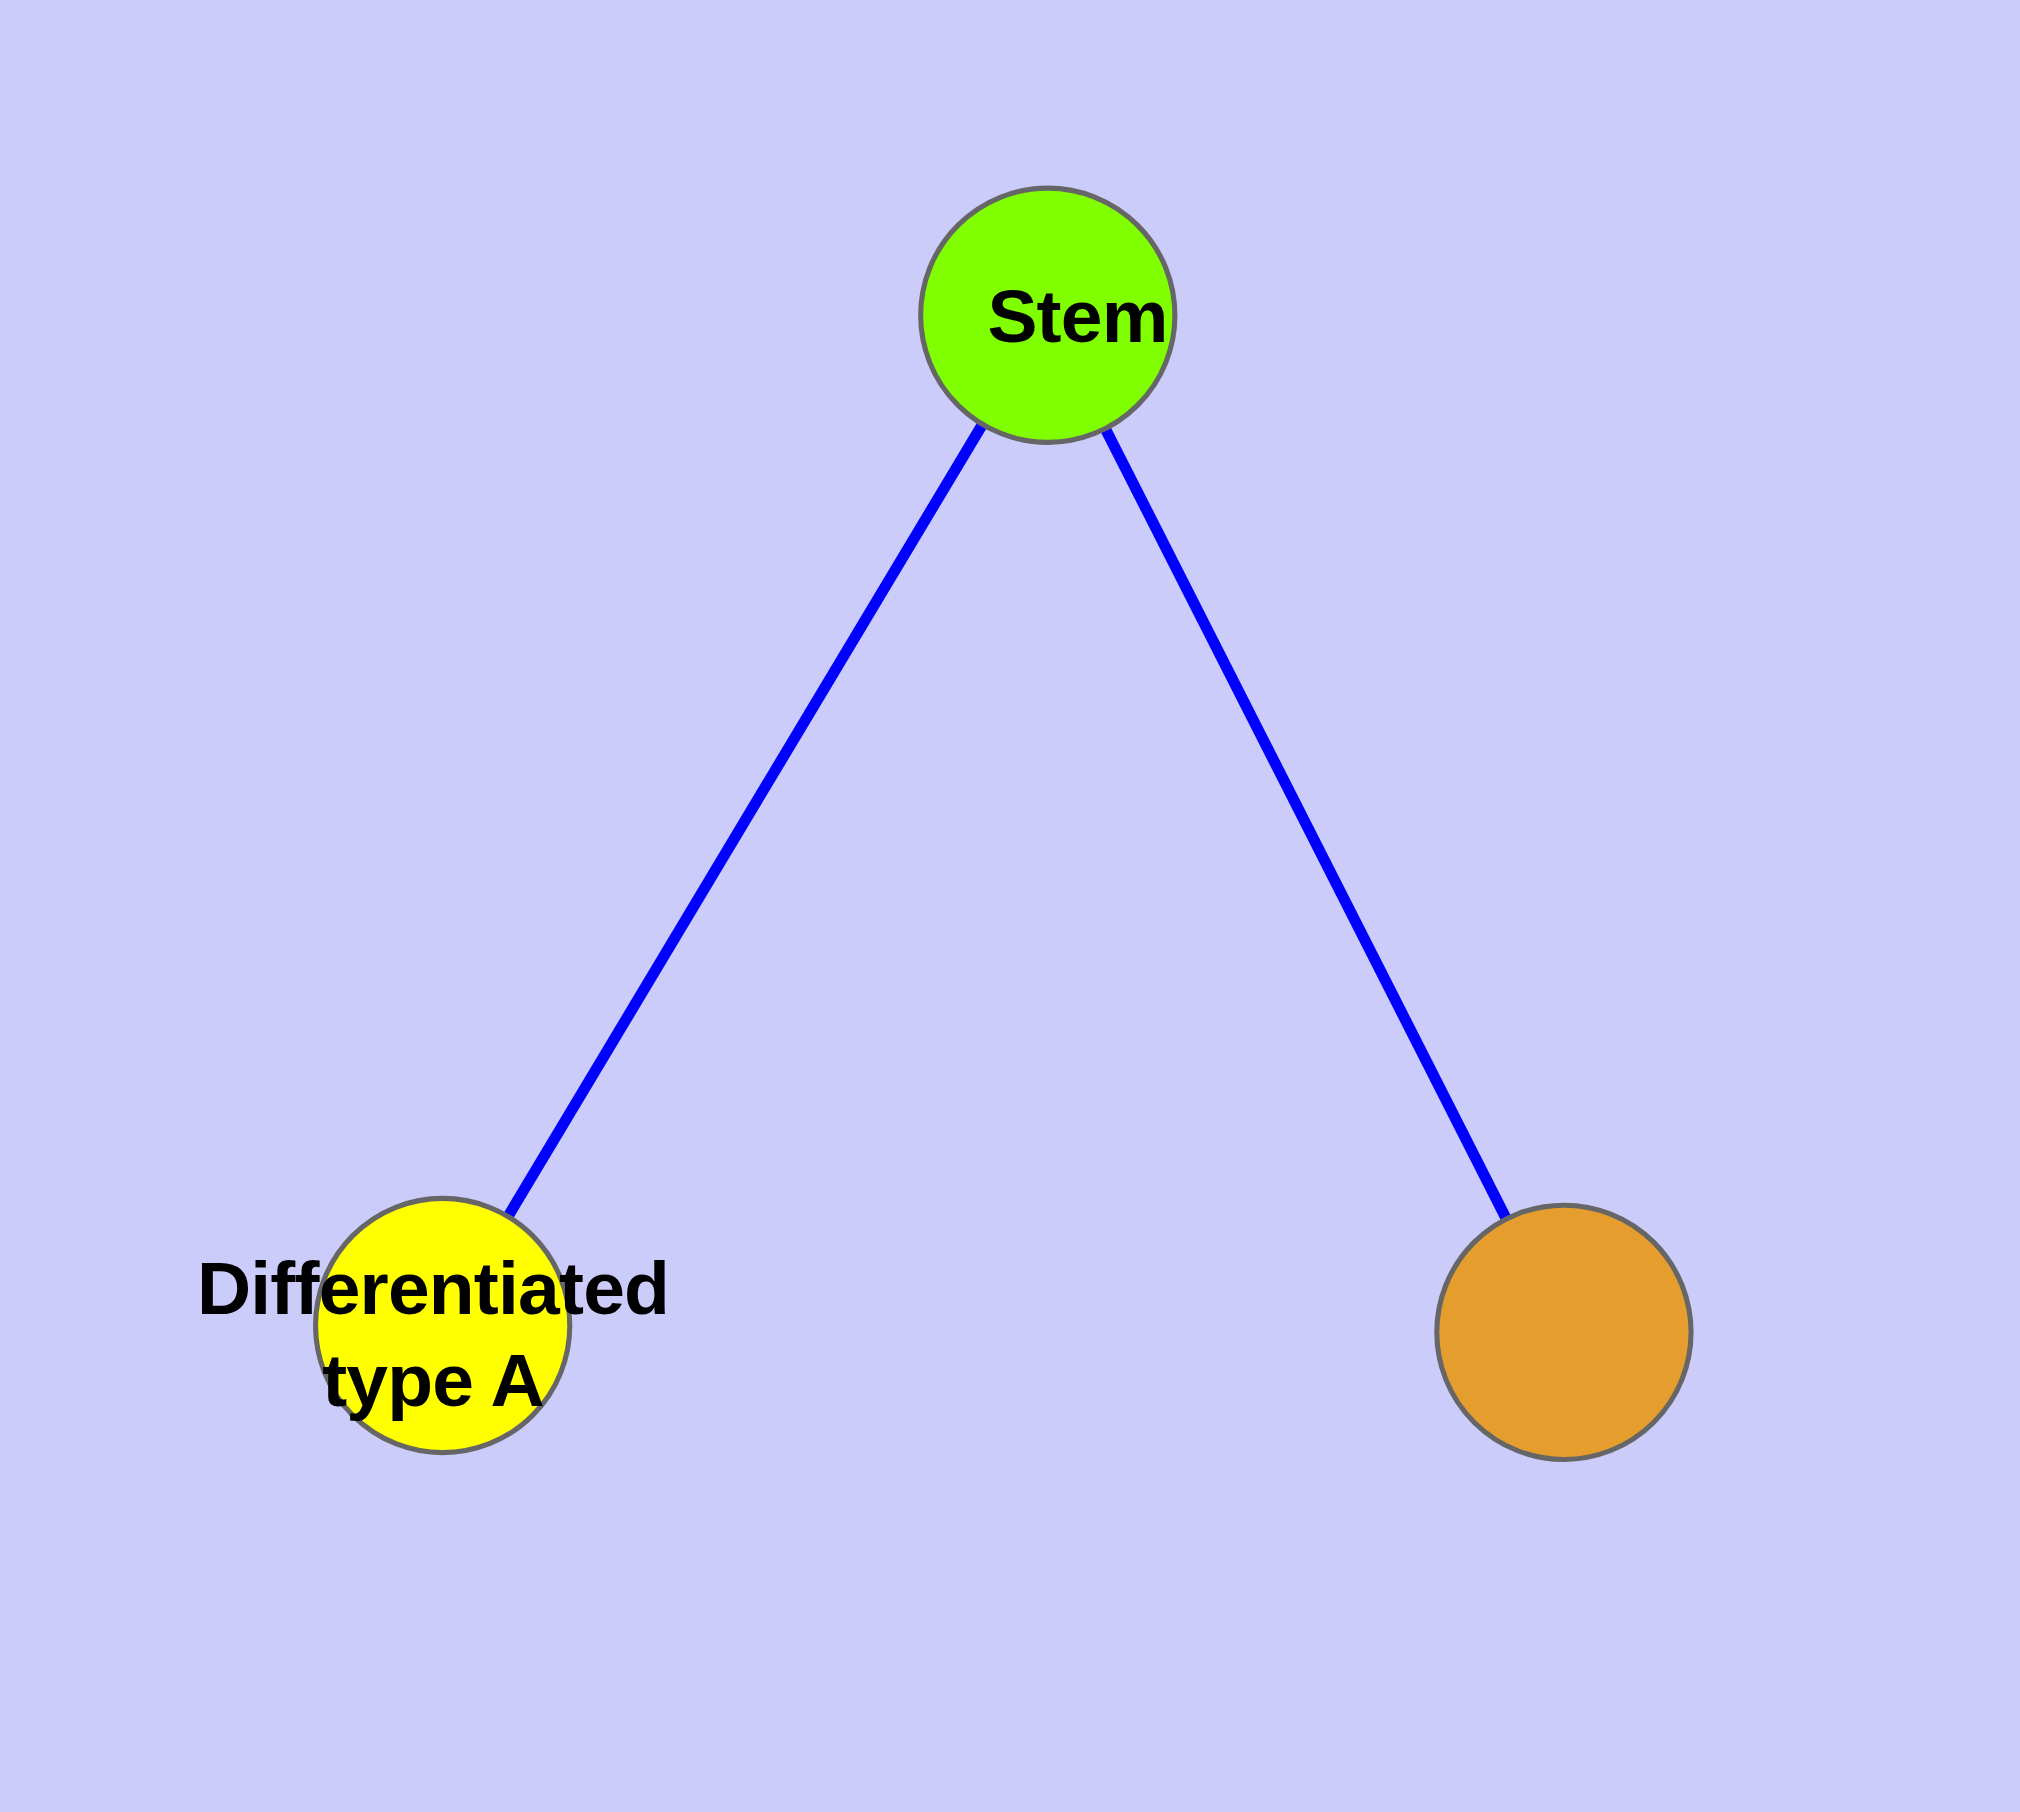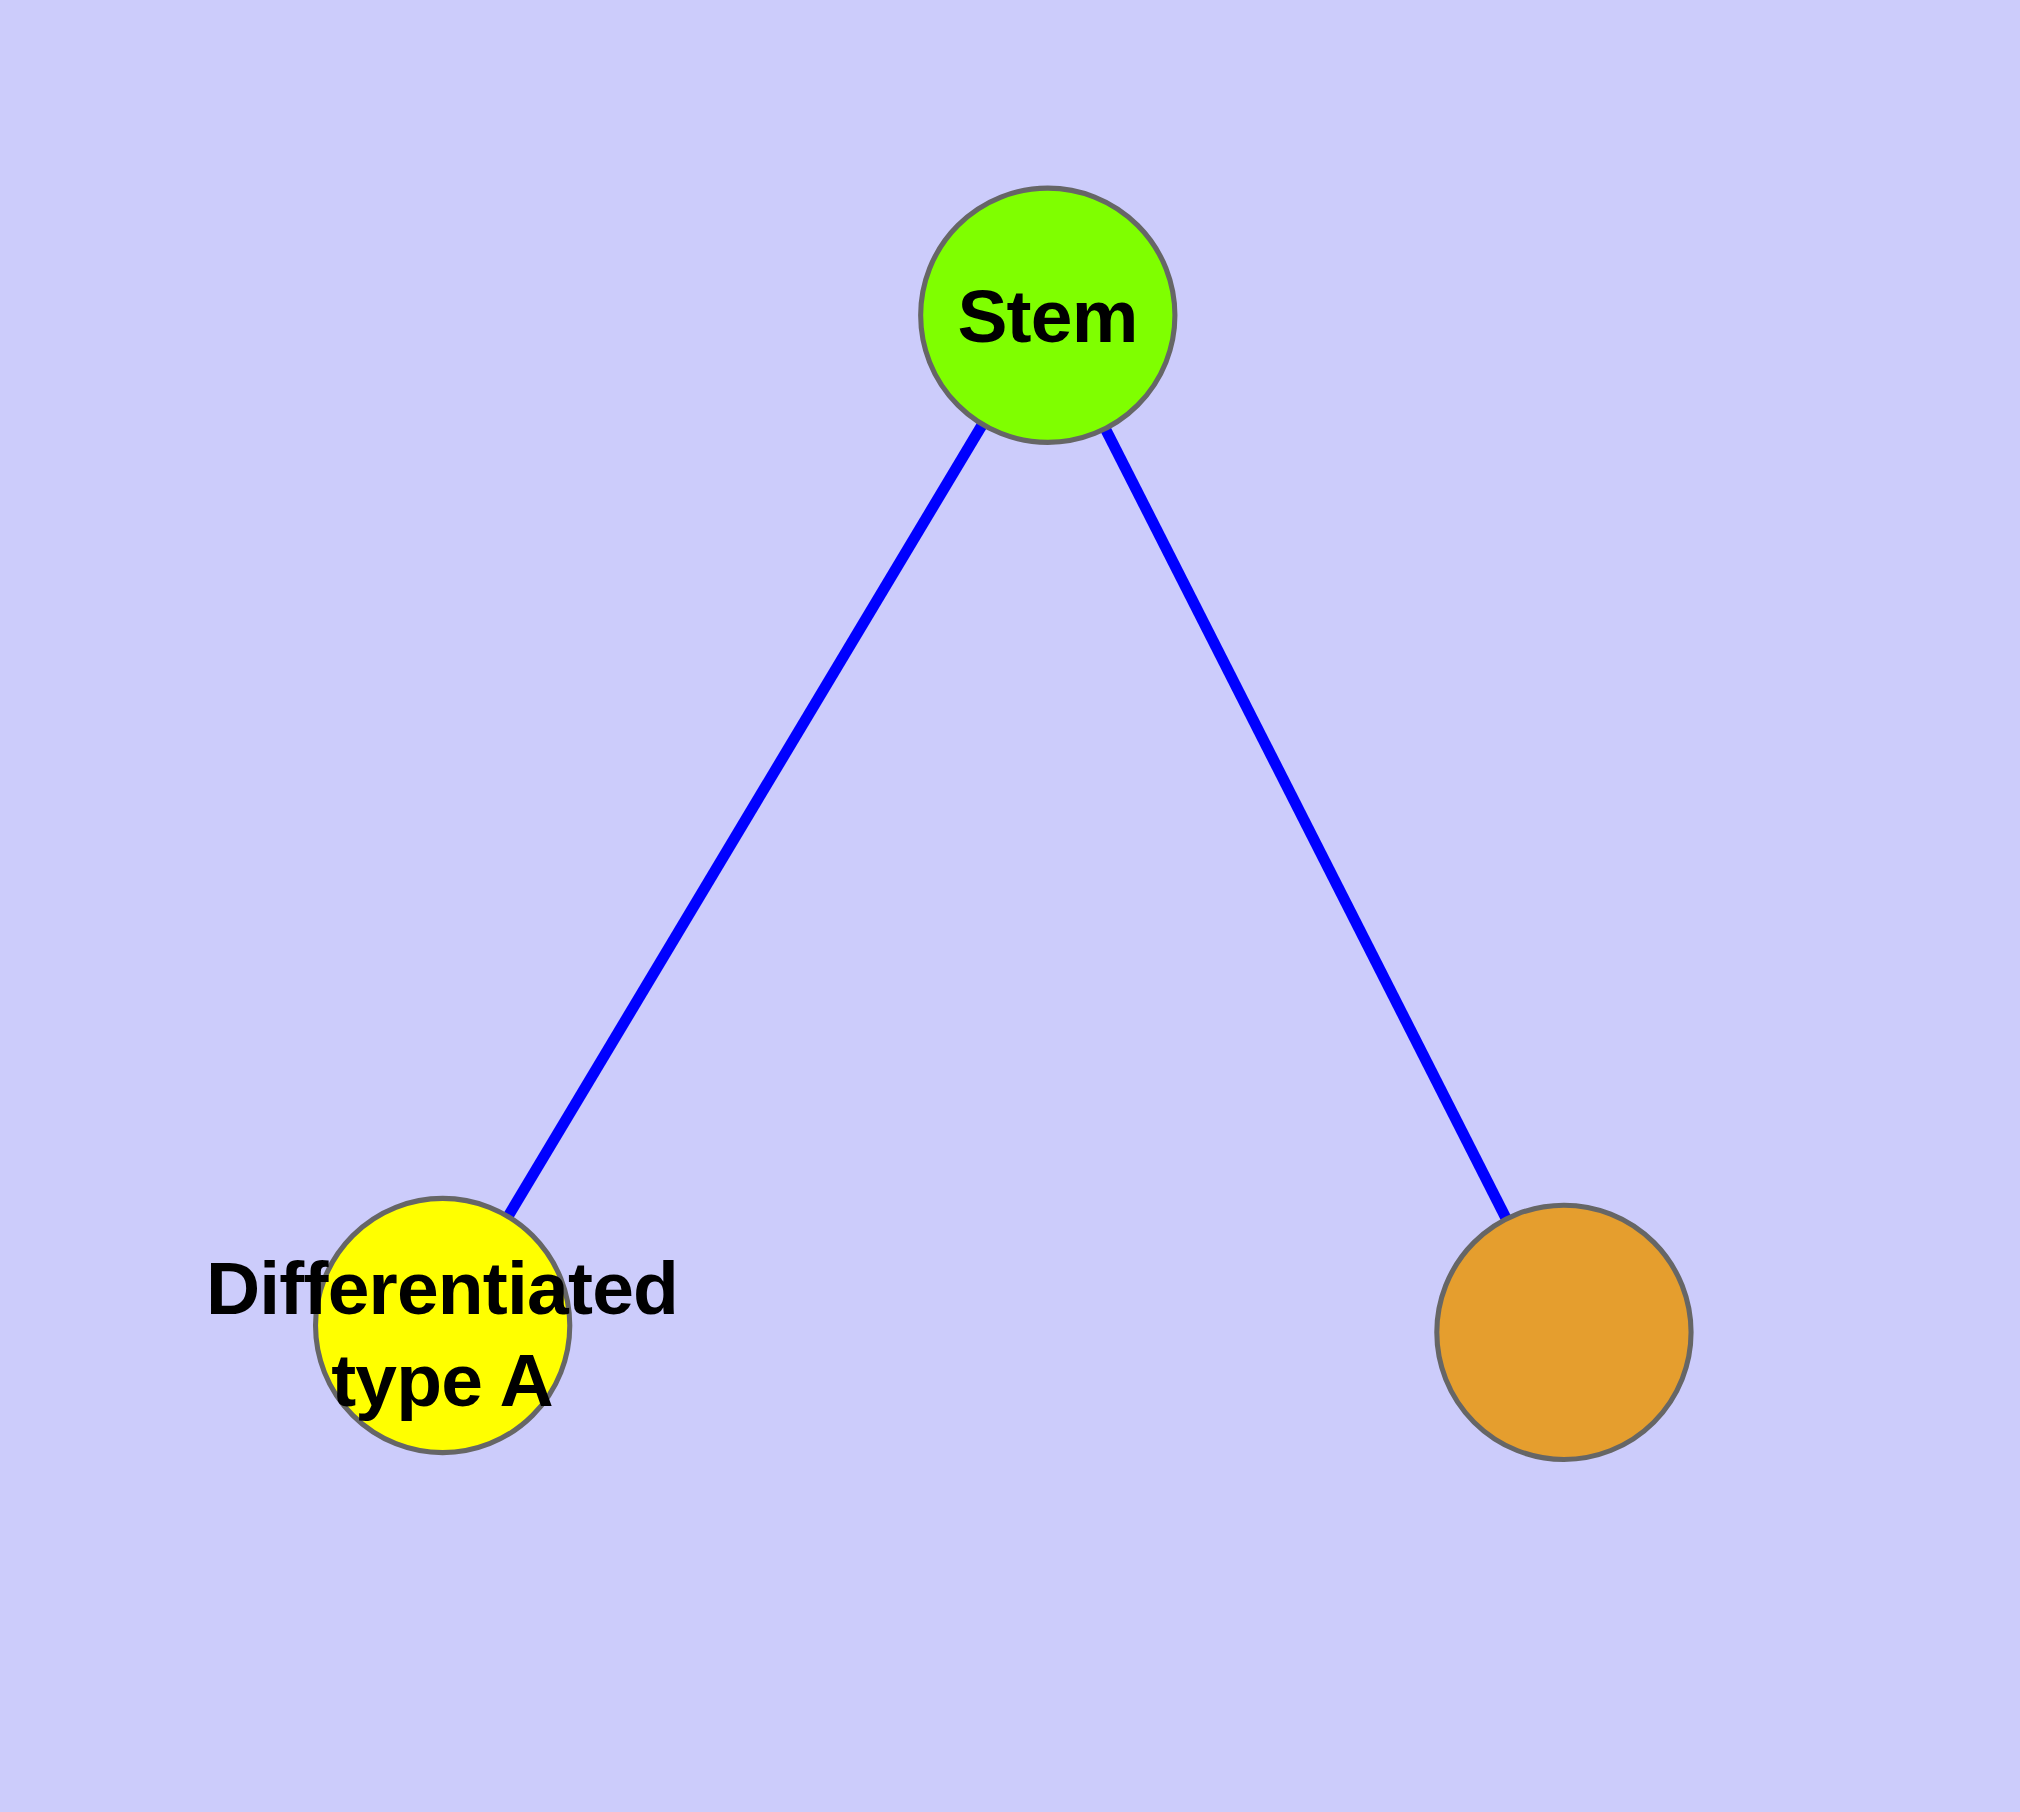--- a/index.html
+++ b/index.html
@@ -31,26 +31,26 @@
     font-weight: bold;
     font-size: 75px;
     line-height: 92px;
     text-align: center;
     white-space: pre;
     letter-spacing: -0.8px;
     pointer-events: none;
     -webkit-font-smoothing: antialiased;
   }
   #label-stem {
-    left: 793px;
+    left: 823px;
     top: 270px;
     width: 509px;
   }
   #label-diff-a {
-    left: 69px;
+    left: 60px;
     top: 1242px;
     width: 746px;
   }
   #label-diff-b {
     left: 1191px;
     top: 1249px;
     width: 746px;
   }
 </style>
 </head>

